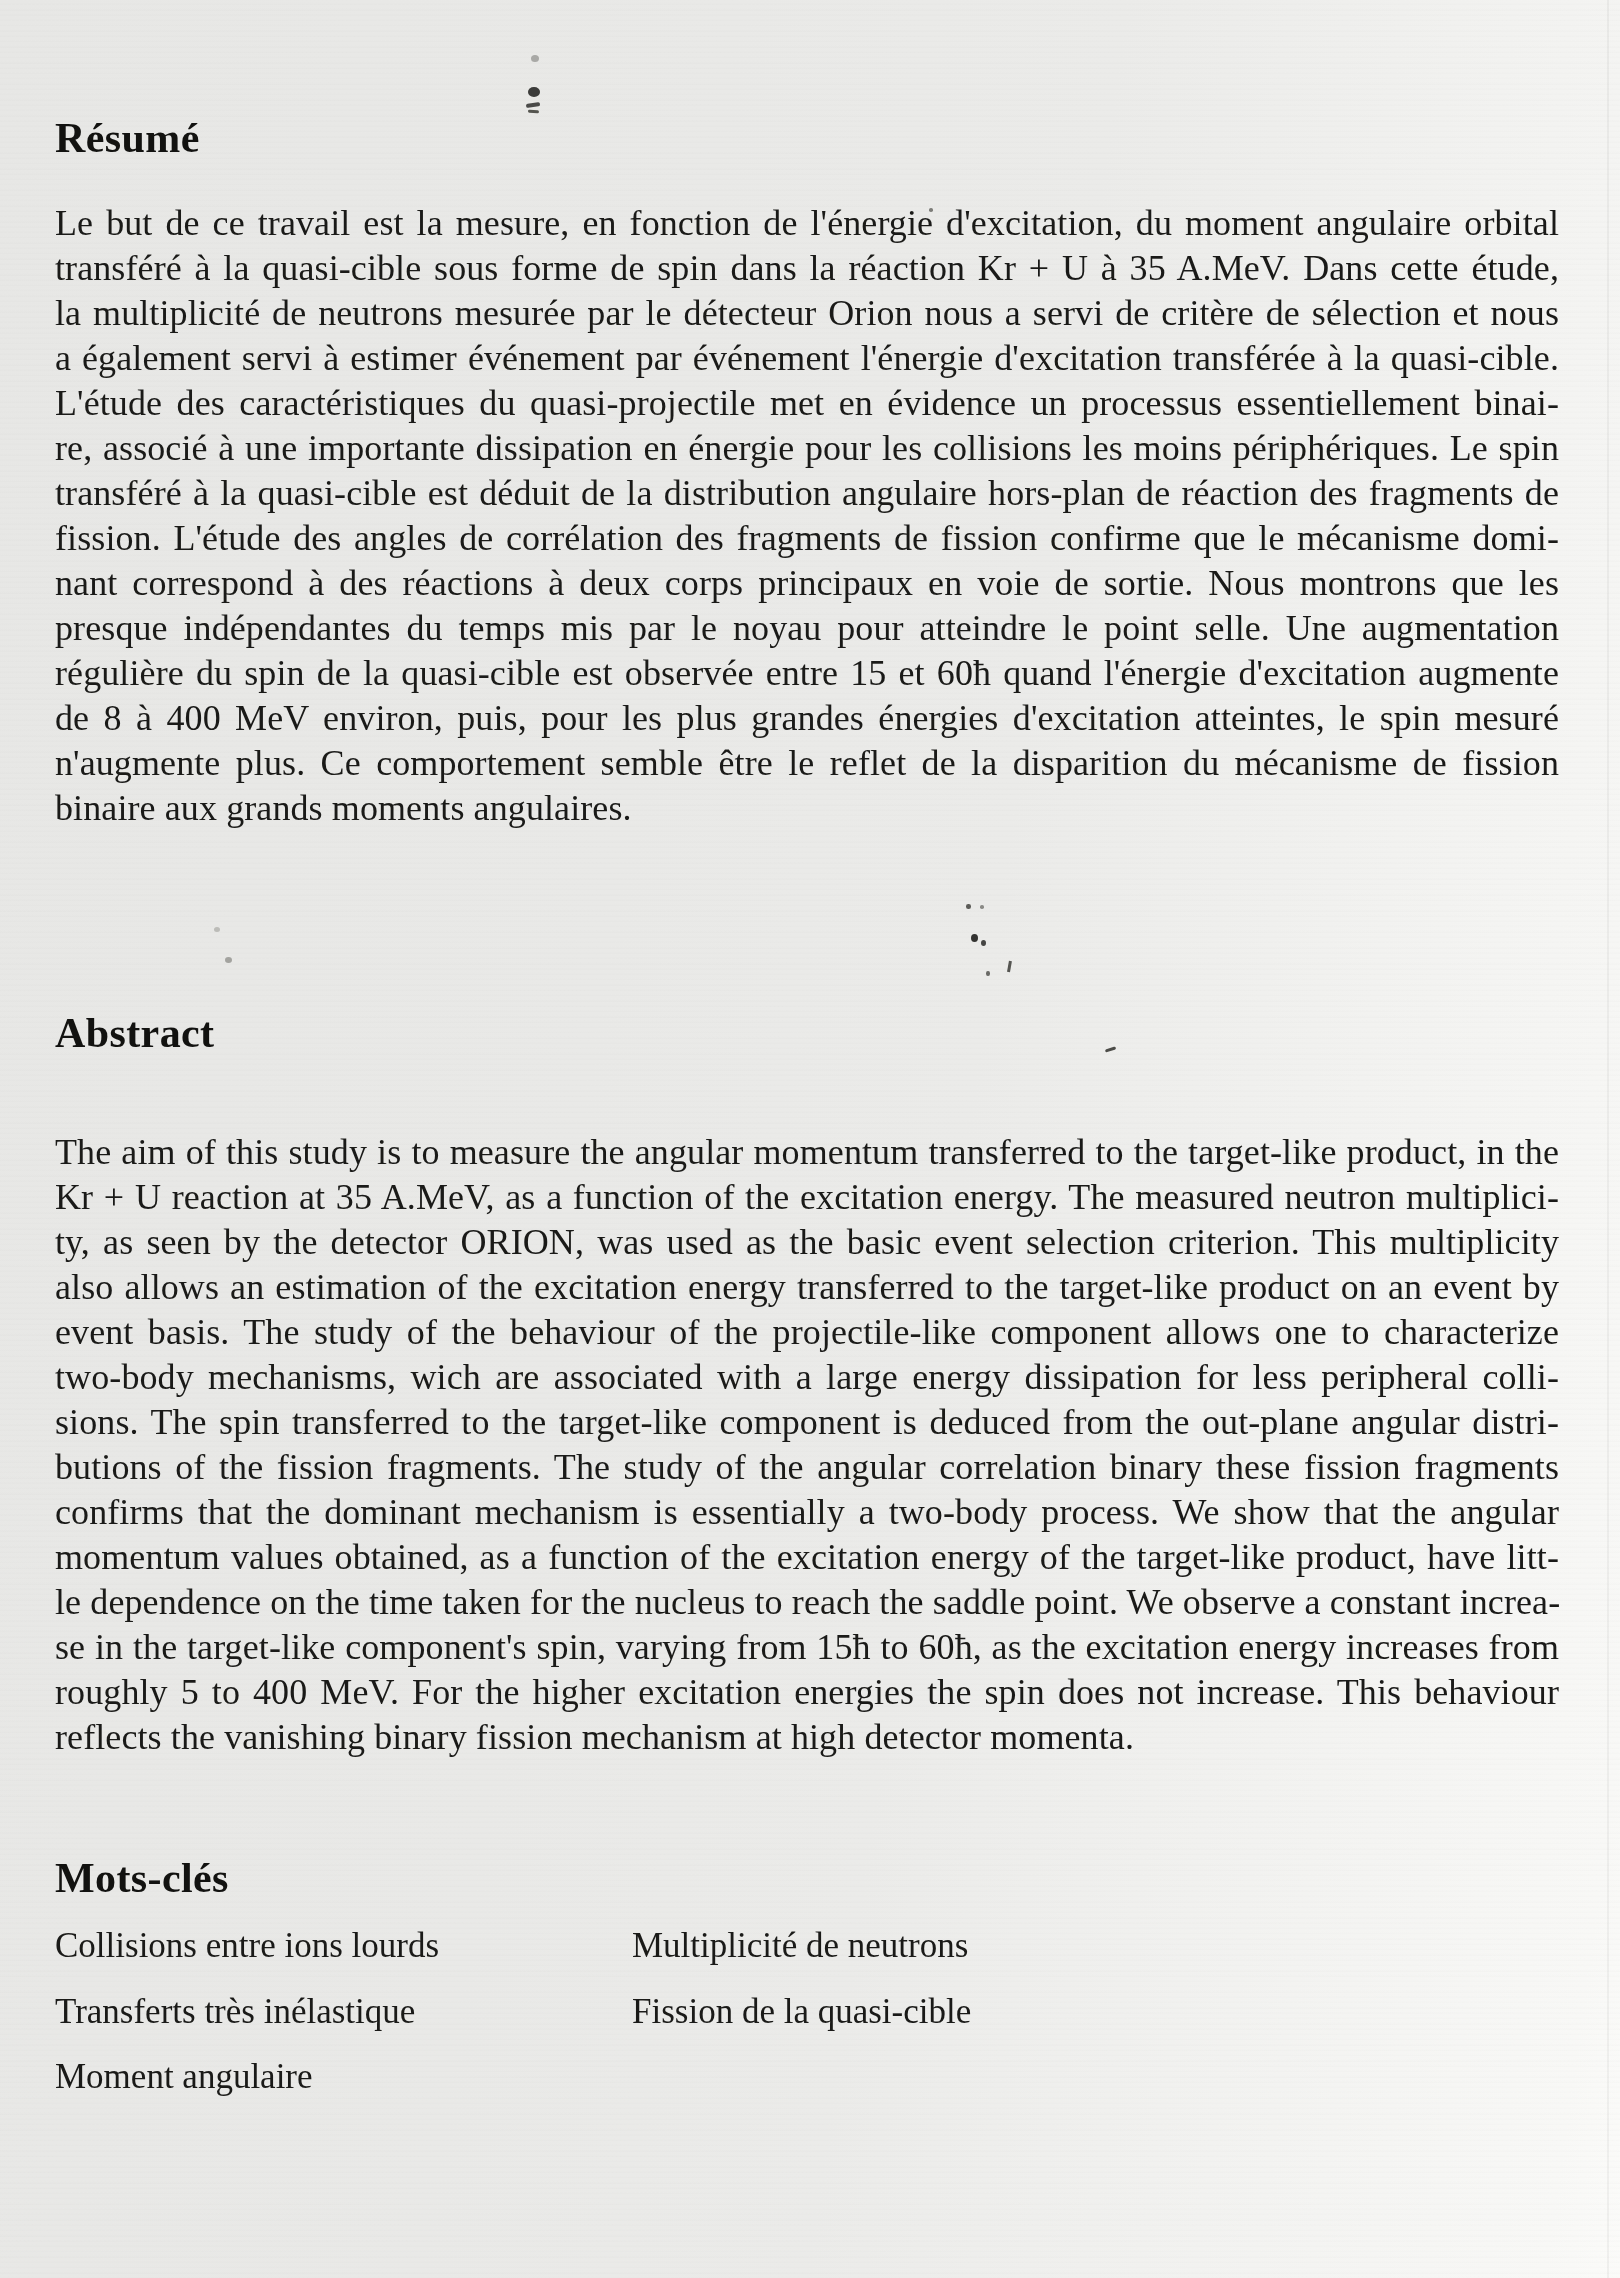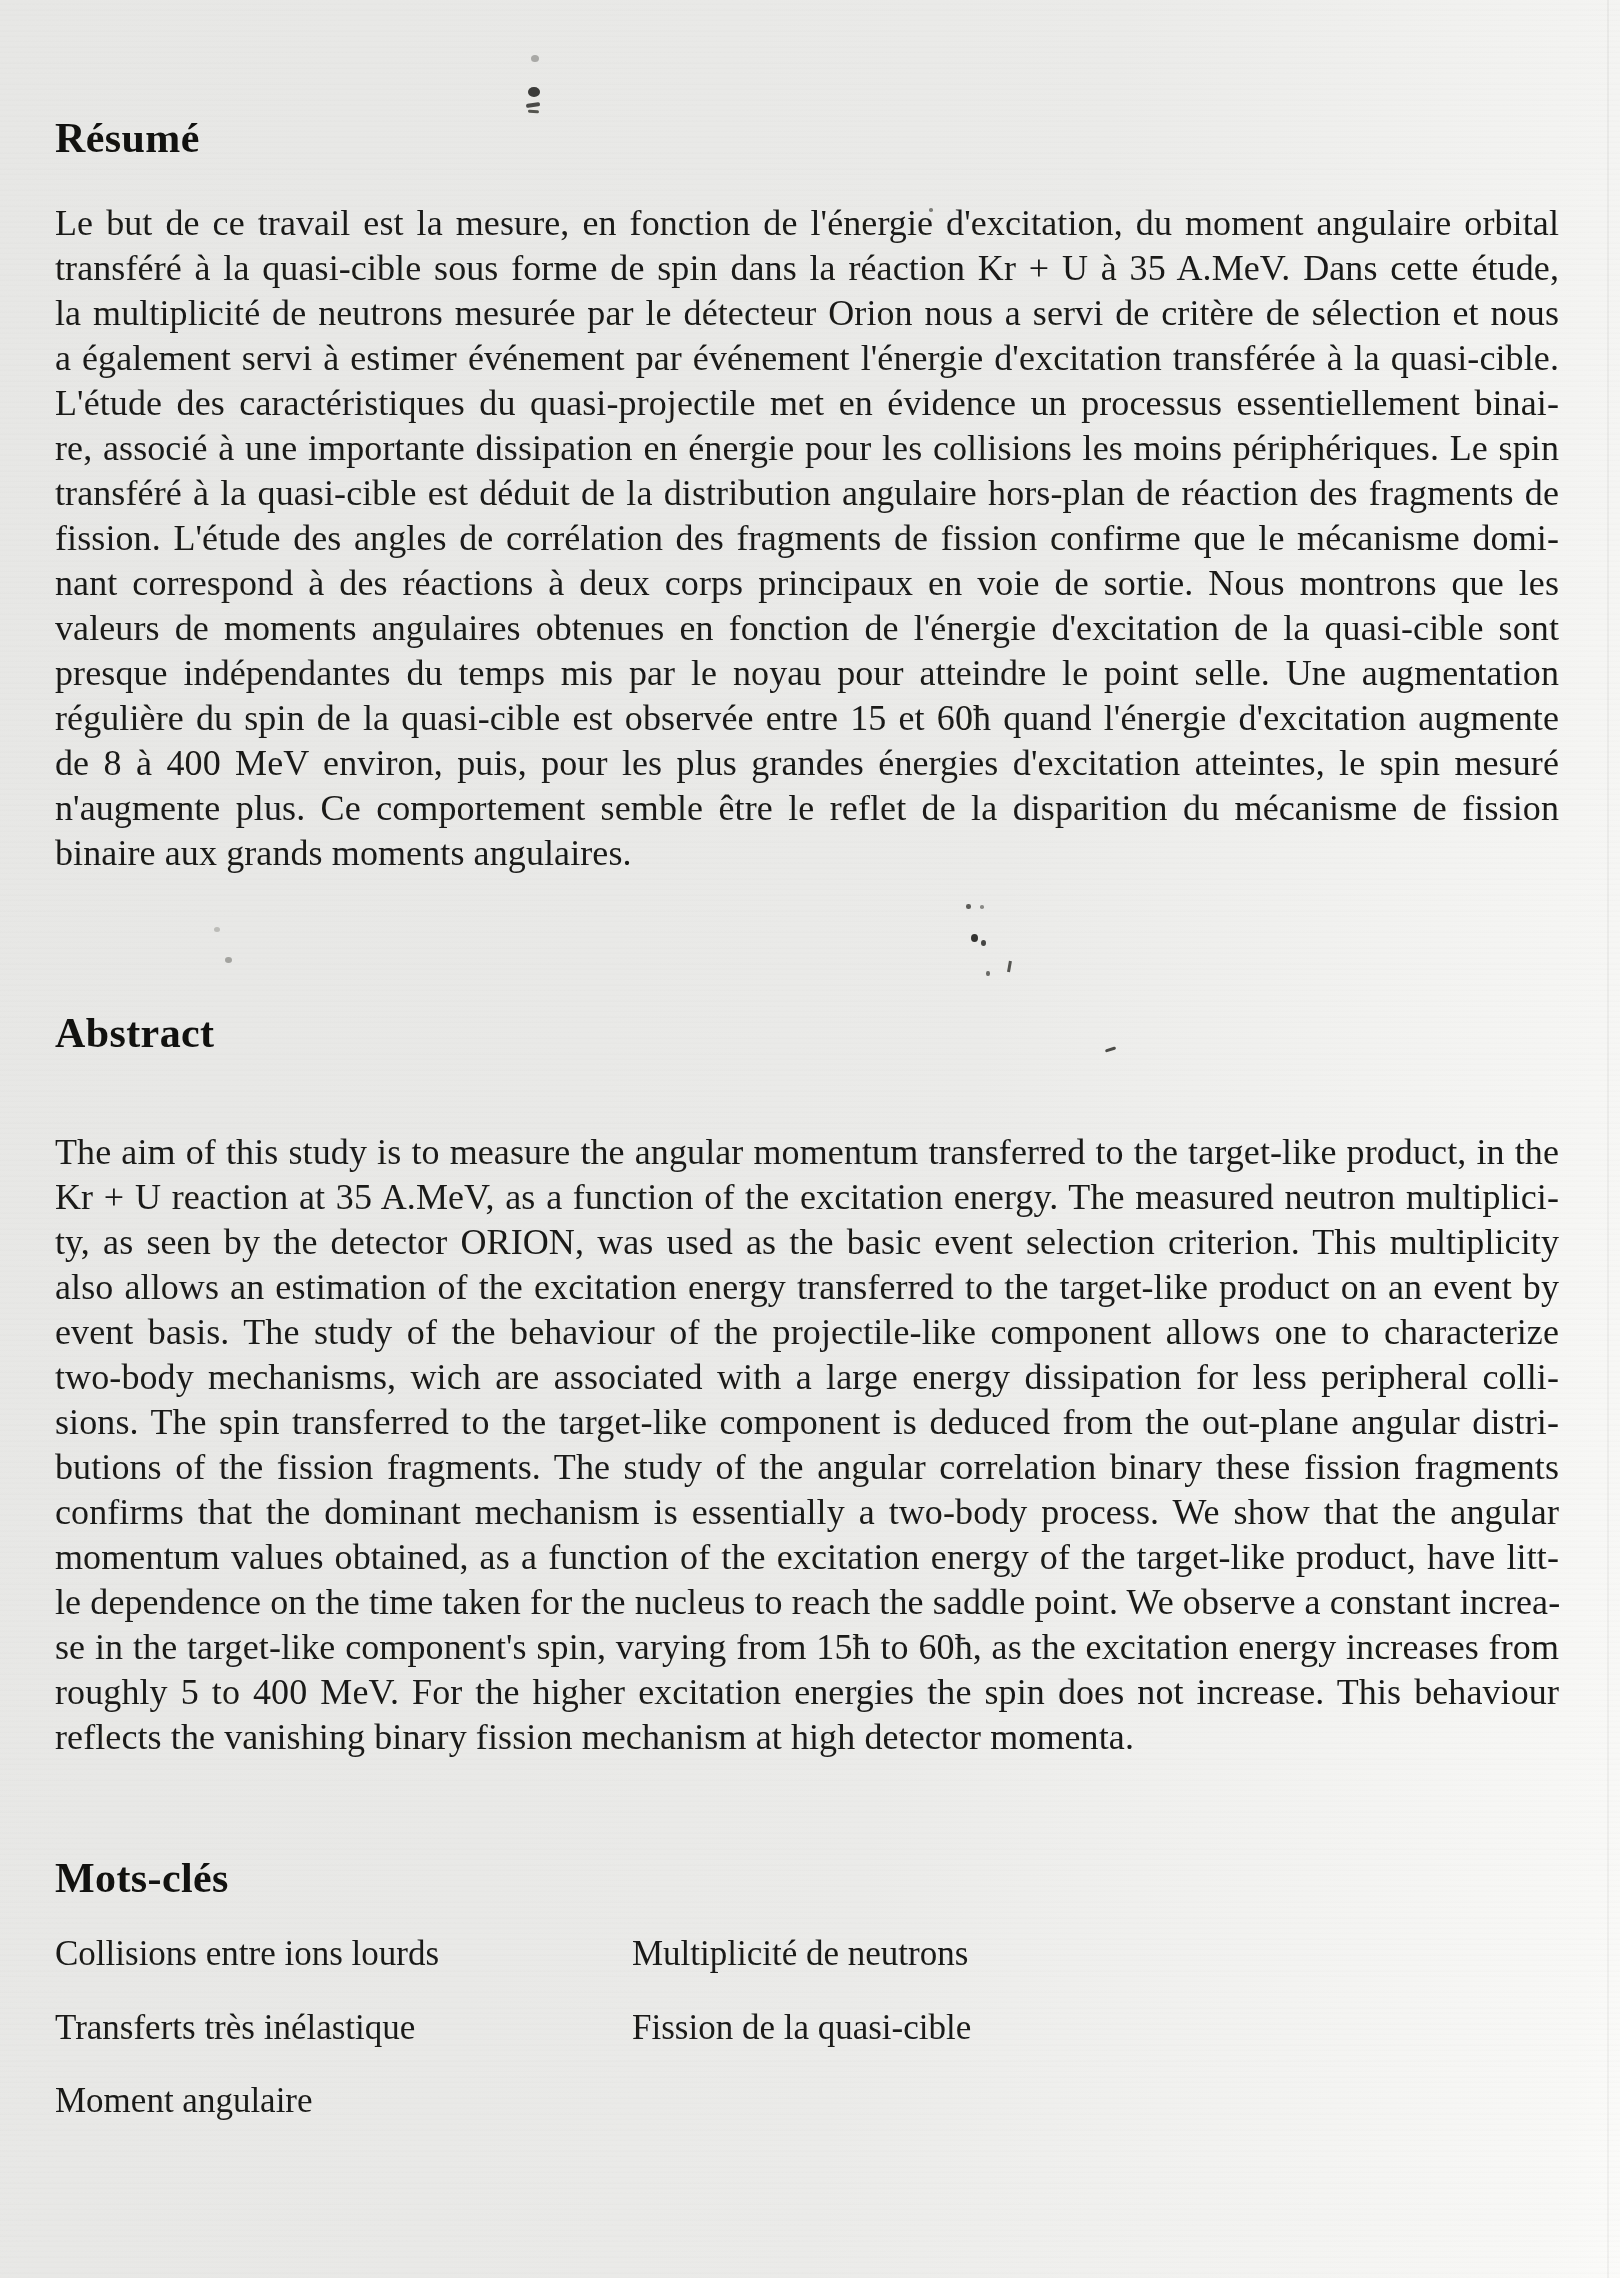--- a/index.html
+++ b/index.html
@@ -67,21 +67,20 @@
     width: 1504px;
     display: grid;
     grid-template-columns: 577px auto;
     row-gap: 20.5px;
     font-size: 35px;
     line-height: 45px;
   }
   .kw {
     height: 45px;
     white-space: nowrap;
-    margin-top: 8px;
   }
   
   .speck {
     position: absolute;
     border-radius: 50%;
     pointer-events: none;
   }
   .bar {
     position: absolute;
     pointer-events: none;
@@ -105,21 +104,20 @@
   <div class="para" style="top:201px;">
     <div class="line">Le but de ce travail est la mesure, en fonction de l'énergie d'excitation, du moment angulaire orbital</div>
     <div class="line">transféré à la quasi-cible sous forme de spin dans la réaction Kr + U à 35 A.MeV. Dans cette étude,</div>
     <div class="line">la multiplicité de neutrons mesurée par le détecteur Orion nous a servi de critère de sélection et nous</div>
     <div class="line">a également servi à estimer événement par événement l'énergie d'excitation transférée à la quasi-cible.</div>
     <div class="line">L'étude des caractéristiques du quasi-projectile met en évidence un processus essentiellement binai-</div>
     <div class="line">re, associé à une importante dissipation en énergie pour les collisions les moins périphériques. Le spin</div>
     <div class="line">transféré à la quasi-cible est déduit de la distribution angulaire hors-plan de réaction des fragments de</div>
     <div class="line">fission. L'étude des angles de corrélation des fragments de fission confirme que le mécanisme domi-</div>
     <div class="line">nant correspond à des réactions à deux corps principaux en voie de sortie. Nous montrons que les</div>
-    <div class="line">valeurs de moments angulaires obtenues en fonction de l'énergie d'excitation de la quasi-cible sont</div>
     <div class="line">presque indépendantes du temps mis par le noyau pour atteindre le point selle. Une augmentation</div>
     <div class="line">régulière du spin de la quasi-cible est observée entre 15 et 60ħ quand l'énergie d'excitation augmente</div>
     <div class="line">de 8 à 400 MeV environ, puis, pour les plus grandes énergies d'excitation atteintes, le spin mesuré</div>
     <div class="line">n'augmente plus. Ce comportement semble être le reflet de la disparition du mécanisme de fission</div>
     <div class="line last">binaire aux grands moments angulaires.</div>
   </div>
 
   <div class="heading" style="top:1009px;">Abstract</div>
 
   <div class="para" style="top:1094px;margin-top:36px;">

